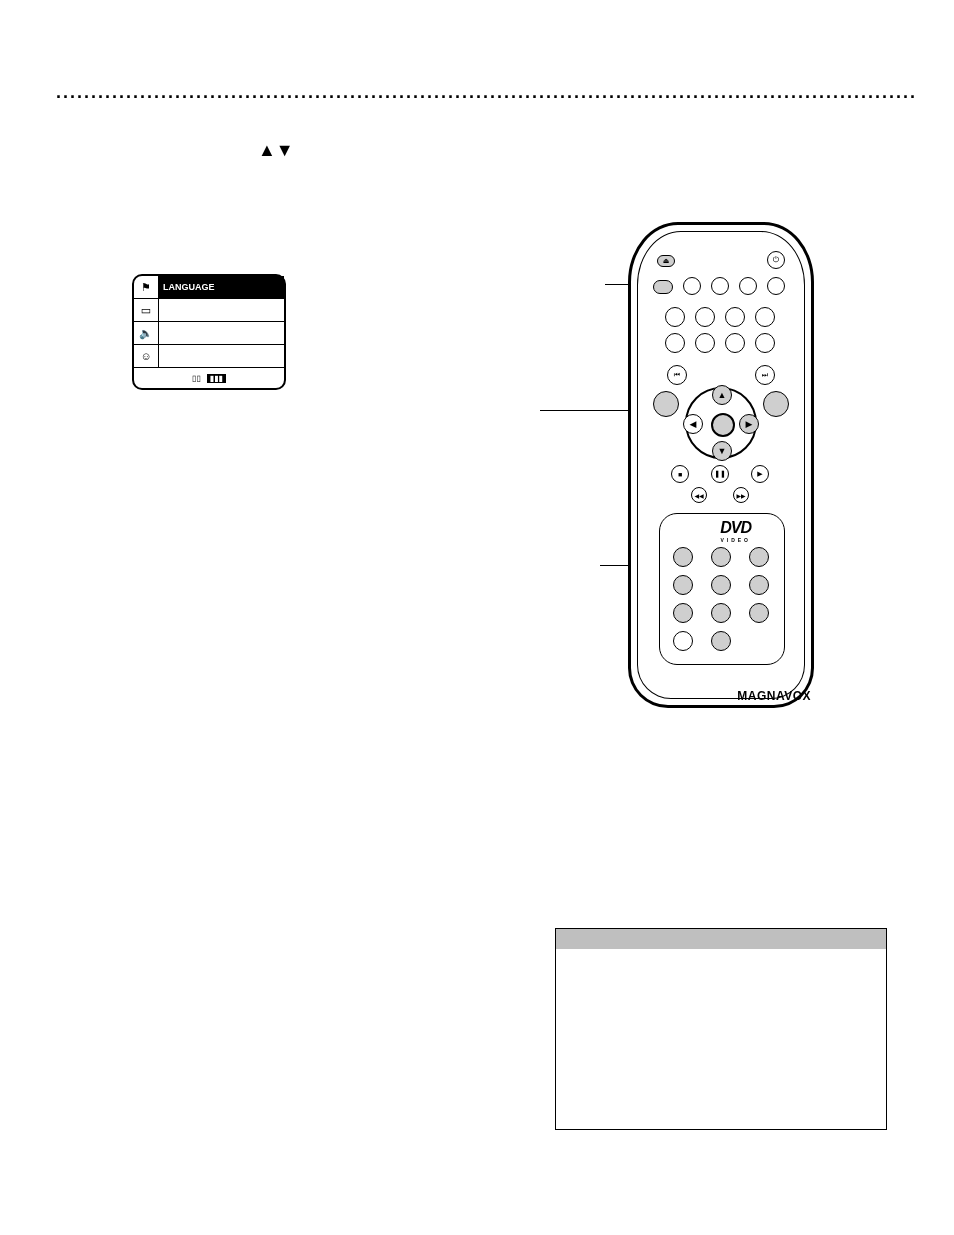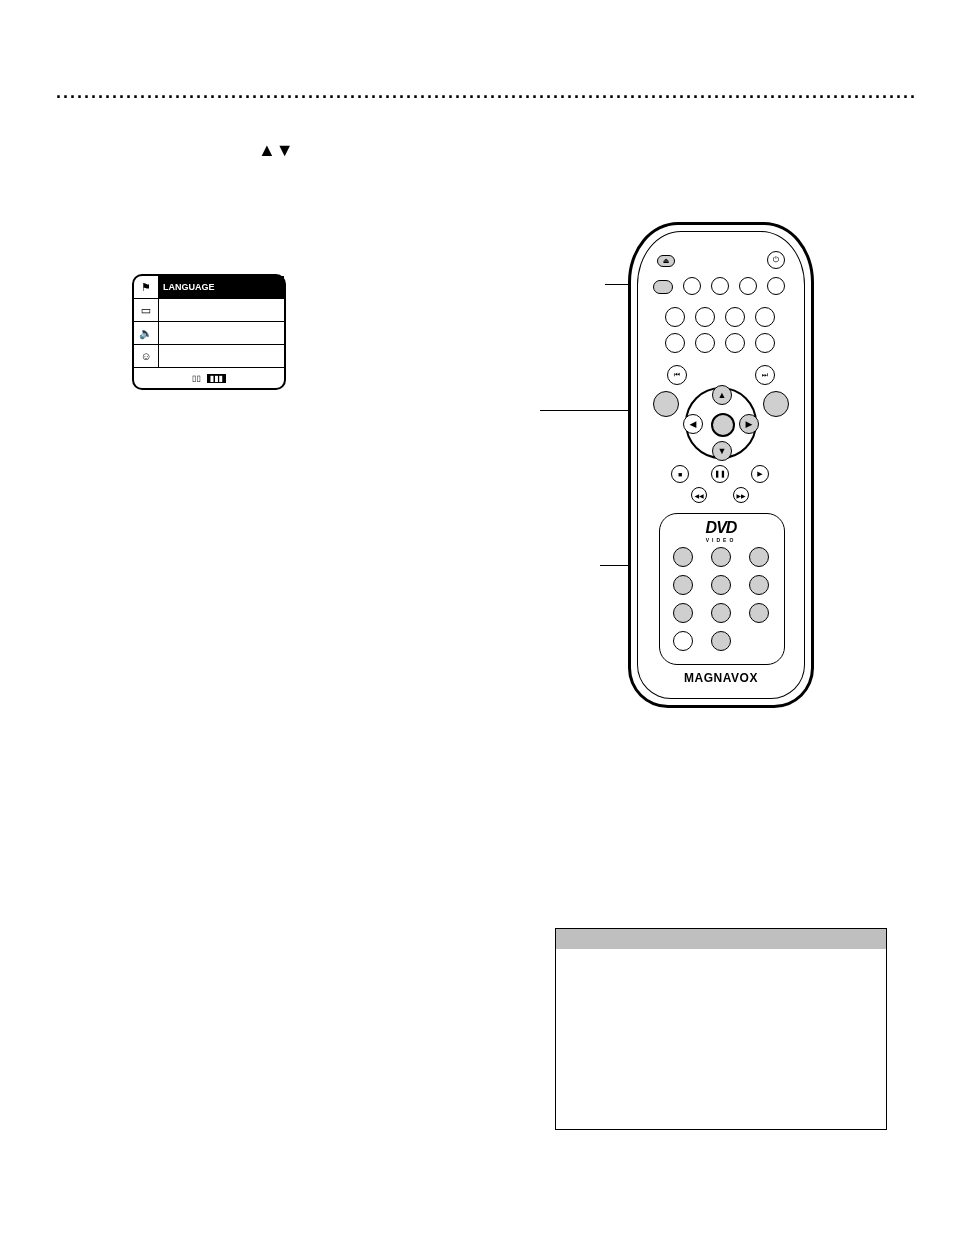--- a/index.html
+++ b/index.html
@@ -11,22 +11,22 @@
   .osd .row{display:flex;align-items:center;border-top:1px solid #000;height:22px;}
   .osd .row:first-child{border-top:none;}
   .osd .cell-icon{width:24px;display:flex;align-items:center;justify-content:center;border-right:1px solid #000;height:100%;font-size:11px;}
   .osd .cell-label{flex:1;padding:0 4px;font-size:9px;display:flex;align-items:center;height:100%;}
   .osd .hl{background:#000;color:#fff;font-weight:bold;}
   .osd .footer{display:flex;justify-content:center;align-items:center;gap:6px;height:20px;font-size:8px;border-top:1px solid #000;}
   .osd .footer .box{background:#000;color:#fff;padding:0 3px;font-size:8px;}
   
   .remote{position:absolute;border:3px solid #000;border-radius:50px 50px 40px 40px/60px 60px 40px 40px;background:#fff;}
   .remote-inner{position:absolute;inset:6px;border:1px solid #000;border-radius:44px 44px 34px 34px/54px 54px 34px 34px;}
-  .remote .brand{position:absolute;left:0;right:0;bottom:20px;text-align:center;font-weight:900;font-size:12px;letter-spacing:0.5px;}
-  .dvdlogo{position:absolute;font-weight:900;font-style:italic;font-size:16px;letter-spacing:-1px;text-align:center;}
+  .remote .brand{position:absolute;left:0;right:0;bottom:2px;text-align:right;font-weight:900;font-size:12px;letter-spacing:0.5px;}
+  .dvdlogo{position:absolute;font-weight:900;font-style:italic;font-size:16px;letter-spacing:-1px;text-align:right;}
   .dvdlogo small{display:block;font-size:5px;font-style:normal;letter-spacing:3px;font-weight:bold;}
   .btn{position:absolute;border:1.5px solid #000;border-radius:50%;background:#fff;box-sizing:border-box;display:flex;align-items:center;justify-content:center;font-size:8px;}
   .btn.shade{background:#cfcfcf;}
   .dpad{position:absolute;}
   .dpad .ring{position:absolute;inset:0;border:2px solid #000;border-radius:50%;}
   .dpad .center{position:absolute;border:2px solid #000;border-radius:50%;background:#cfcfcf;}
   .dpad .arrow{position:absolute;border:1.5px solid #000;border-radius:50%;width:18px;height:18px;display:flex;align-items:center;justify-content:center;font-size:9px;background:#fff;}
   .dpad .arrow.shade{background:#cfcfcf;}
   .keypad-frame{position:absolute;border:1px solid #000;border-radius:18px;}
   .leader{position:absolute;background:#000;height:1px;}

